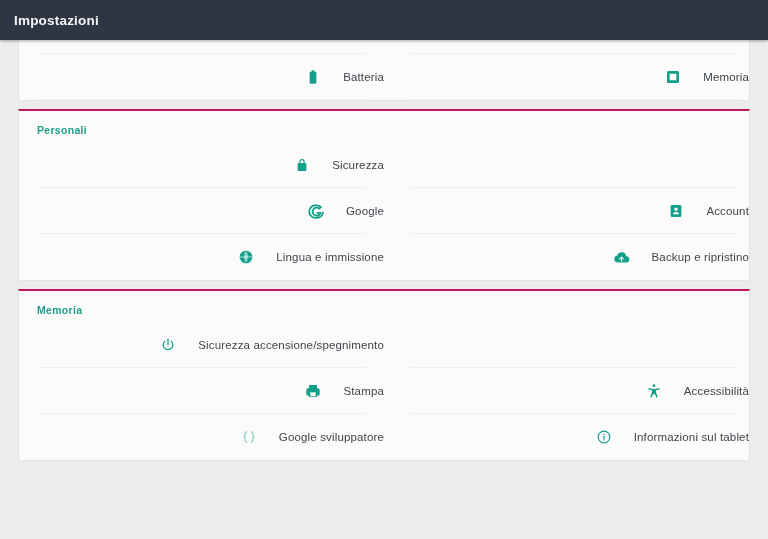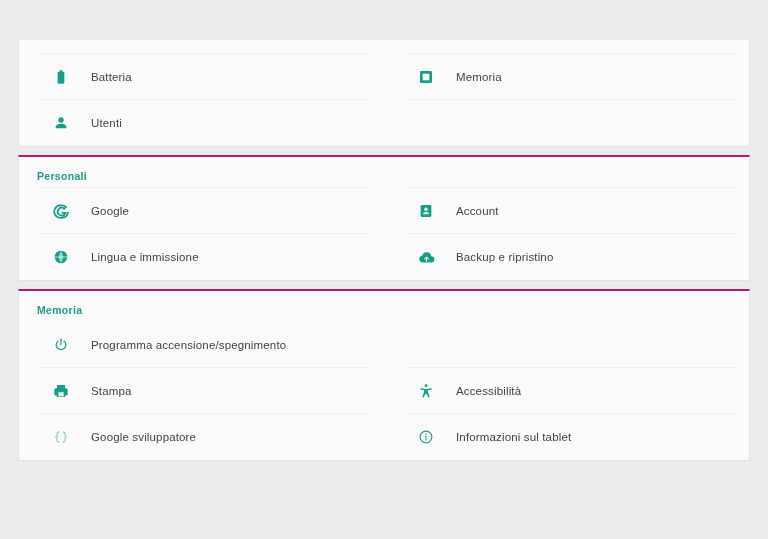--- a/index.html
+++ b/index.html
@@ -96,20 +96,21 @@
   .row-pair .divider-r { left: 390px; width: 330px; }
 
   .item {
     flex: 0 0 50%;
     display: flex;
     align-items: center;
     height: 46px;
     box-sizing: border-box;
     padding-left: 32px;
     cursor: default;
+    justify-content: flex-end;
   }
   .item.empty { visibility: hidden; }
 
   .item-icon {
     width: 20px;
     height: 20px;
     flex: 0 0 20px;
     display: flex;
     align-items: center;
     justify-content: center;
@@ -132,20 +133,23 @@
     overflow: hidden;
     position: relative;
   }
   .clip-row .row-pair { position: absolute; bottom: 0; left: 0; right: 0; }
 </style>
 </head>
 <body>
 
 <div id="screen">
 
+  <div class="appbar">
+    <span class="appbar-title">Impostazioni</span>
+  </div>
 
   <div class="content">
     <div id="sections-root">
         <div class="card">
           <div class="rows">
             <div class="clip-row">
               <div class="row-pair">
                 <div class="item">
                   <span class="item-icon"></span>
                 </div>
@@ -170,41 +174,34 @@
                   <svg width="16" height="16" viewBox="0 0 24 24" fill="currentColor">
                     <rect x="3" y="3" width="18" height="18" rx="2"></rect>
                     <rect x="7" y="7" width="10" height="10" rx="1" fill="#fbfbfc"></rect>
                   </svg>
                 </span>
                 <span class="item-label">Memoria</span>
               </div>
               <span class="divider-l"></span>
               <span class="divider-r"></span>
             </div>
-            <div class="row-pair">
-              <div class="item">
-                <span class="item-icon">
-                  <svg width="16" height="16" viewBox="0 0 24 24" fill="currentColor">
-                    <circle cx="12" cy="7.5" r="4"></circle>
-                    <path d="M12 13c-4.4 0-8 2.2-8 4.9V20h16v-2.1c0-2.7-3.6-4.9-8-4.9z"></path>
-                  </svg>
-                </span>
-                <span class="item-label">Utenti</span>
-              </div>
-              <div class="item empty">
-                <span class="item-icon"></span>
-                <span class="item-label"></span>
-              </div>
-            </div>
           </div>
         </div>
         <div class="card gap">
           <div class="section-title">Personali</div>
           <div class="rows">
             <div class="row-pair">
+              <div class="item">
+                <span class="item-icon">
+                  <svg width="16" height="16" viewBox="0 0 24 24" fill="currentColor">
+                    <path d="M17 9h-1V7a4 4 0 0 0-8 0v2H7a1.5 1.5 0 0 0-1.5 1.5v9A1.5 1.5 0 0 0 7 21h10a1.5 1.5 0 0 0 1.5-1.5v-9A1.5 1.5 0 0 0 17 9zM9.8 7a2.2 2.2 0 0 1 4.4 0v2H9.8V7z"></path>
+                  </svg>
+                </span>
+                <span class="item-label">Sicurezza</span>
+              </div>
               <span class="divider-l"></span>
               <span class="divider-r"></span>
             </div>
             <div class="row-pair">
               <div class="item">
                 <span class="item-icon">
                   <svg width="17" height="17" viewBox="0 0 24 24" fill="none" stroke="currentColor" stroke-width="2.6">
                     <path d="M21 12.2c0 5-3.6 8.6-8.8 8.6A8.9 8.9 0 1 1 12.2 3.3c2.4 0 4.4.9 5.9 2.3l-2.4 2.4A5.2 5.2 0 0 0 12.2 6.6a5.6 5.6 0 1 0 0 11.2c3.3 0 4.9-2 5.2-3.9h-5.2" stroke-linecap="butt"></path>
                   </svg>
                 </span>
@@ -250,21 +247,21 @@
           <div class="section-title">Memoria</div>
           <div class="rows">
             <div class="row-pair">
               <div class="item">
                 <span class="item-icon">
                   <svg width="16" height="16" viewBox="0 0 24 24" fill="none" stroke="currentColor" stroke-width="1.9">
                     <path d="M12 3.2v8.2" stroke-linecap="round"></path>
                     <path d="M7.4 6.2a7.2 7.2 0 1 0 9.2 0" stroke-linecap="round"></path>
                   </svg>
                 </span>
-                <span class="item-label">Programma accensione/spegnimento</span>
+                <span class="item-label">Sicurezza accensione/spegnimento</span>
               </div>
               <span class="divider-l"></span>
               <span class="divider-r"></span>
             </div>
             <div class="row-pair">
               <div class="item">
                 <span class="item-icon">
                   <svg width="16" height="16" viewBox="0 0 24 24" fill="currentColor">
                     <path d="M18 8V3H6v5H4.5A2.5 2.5 0 0 0 2 10.5v6A2.5 2.5 0 0 0 4.5 19H6v2h12v-2h1.5a2.5 2.5 0 0 0 2.5-2.5v-6A2.5 2.5 0 0 0 19.5 8H18z"></path>
                     <rect x="8" y="14" width="8" height="6" fill="#fbfbfc"></rect>

